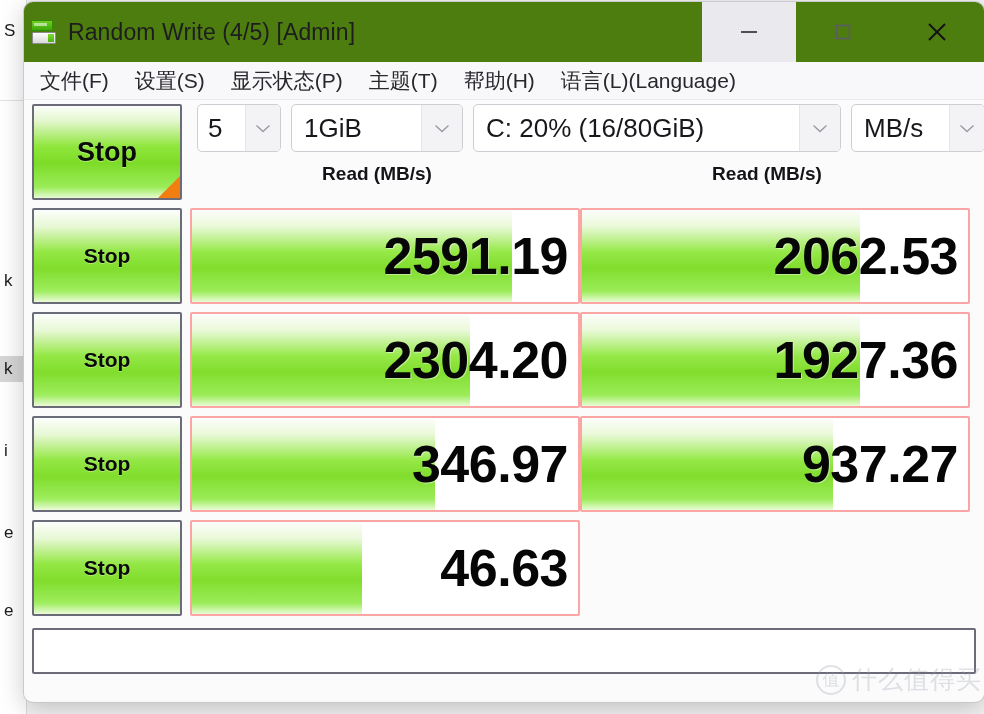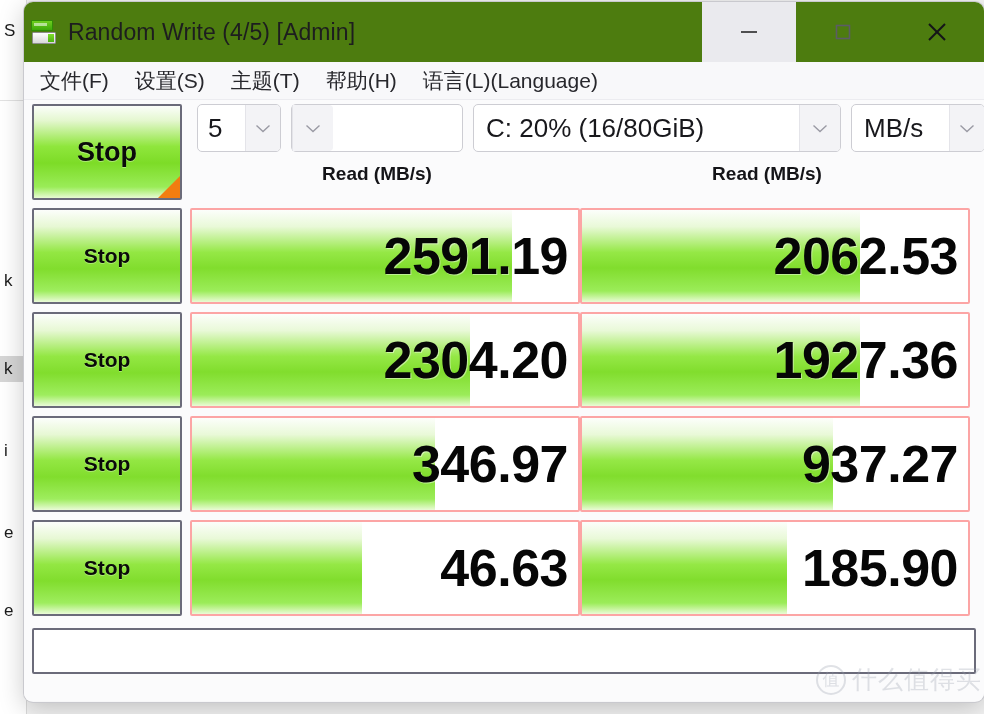--- a/index.html
+++ b/index.html
@@ -251,38 +251,40 @@
           <line x1="4" y1="4" x2="20" y2="20" stroke="#141418" stroke-width="2"></line>
           <line x1="20" y1="4" x2="4" y2="20" stroke="#141418" stroke-width="2"></line>
         </svg>
       </div>
     </div>
   </div>
 
   <div id="menubar">
       <span class="menu-item">文件(F)</span>
       <span class="menu-item">设置(S)</span>
+      <span class="menu-item">显示状态(P)</span>
       <span class="menu-item">主题(T)</span>
       <span class="menu-item">帮助(H)</span>
       <span class="menu-item">语言(L)(Language)</span>
     </div>
 
   <div id="content">
 
     <div id="toprow">
       <div class="combo" id="combo-loops">
         <div class="cval">5</div>
         <div class="cbtn">
           <svg class="chev" viewBox="0 0 16 9">
             <polyline points="1.5,1.5 8,7.5 14.5,1.5" fill="none" stroke="#9a9aa4" stroke-width="1.4"></polyline>
           </svg>
         </div>
       </div>
 
       <div class="combo" id="combo-size">
+        <div class="cval">1GiB</div>
         <div class="cbtn">
           <svg class="chev" viewBox="0 0 16 9">
             <polyline points="1.5,1.5 8,7.5 14.5,1.5" fill="none" stroke="#9a9aa4" stroke-width="1.4"></polyline>
           </svg>
         </div>
       </div>
 
       <div class="combo" id="combo-drive">
         <div class="cval">C: 20% (16/80GiB)</div>
         <div class="cbtn">
@@ -351,24 +353,20 @@
           </div>
         </div>
         <div class="row" style="top: 416px;">
           <div class="rowbtn">
             <span>Stop</span>
           </div>
           <div class="cell cell-read">
             <div class="fill" style="width: 44%;"></div>
             <div class="val">46.63</div>
           </div>
-          <div class="cell cell-write">
-            <div class="fill" style="width: 53%;"></div>
-            <div class="val">185.90</div>
-          </div>
         </div>
         <div class="row" style="top: 524px; height: 46px;">
           <div id="statusbar"></div>
         </div>
       </div>
   </div>
 
   <div id="watermark">
     <span class="wm-circle">值</span>
     <span class="wm-text">什么值得买</span>

